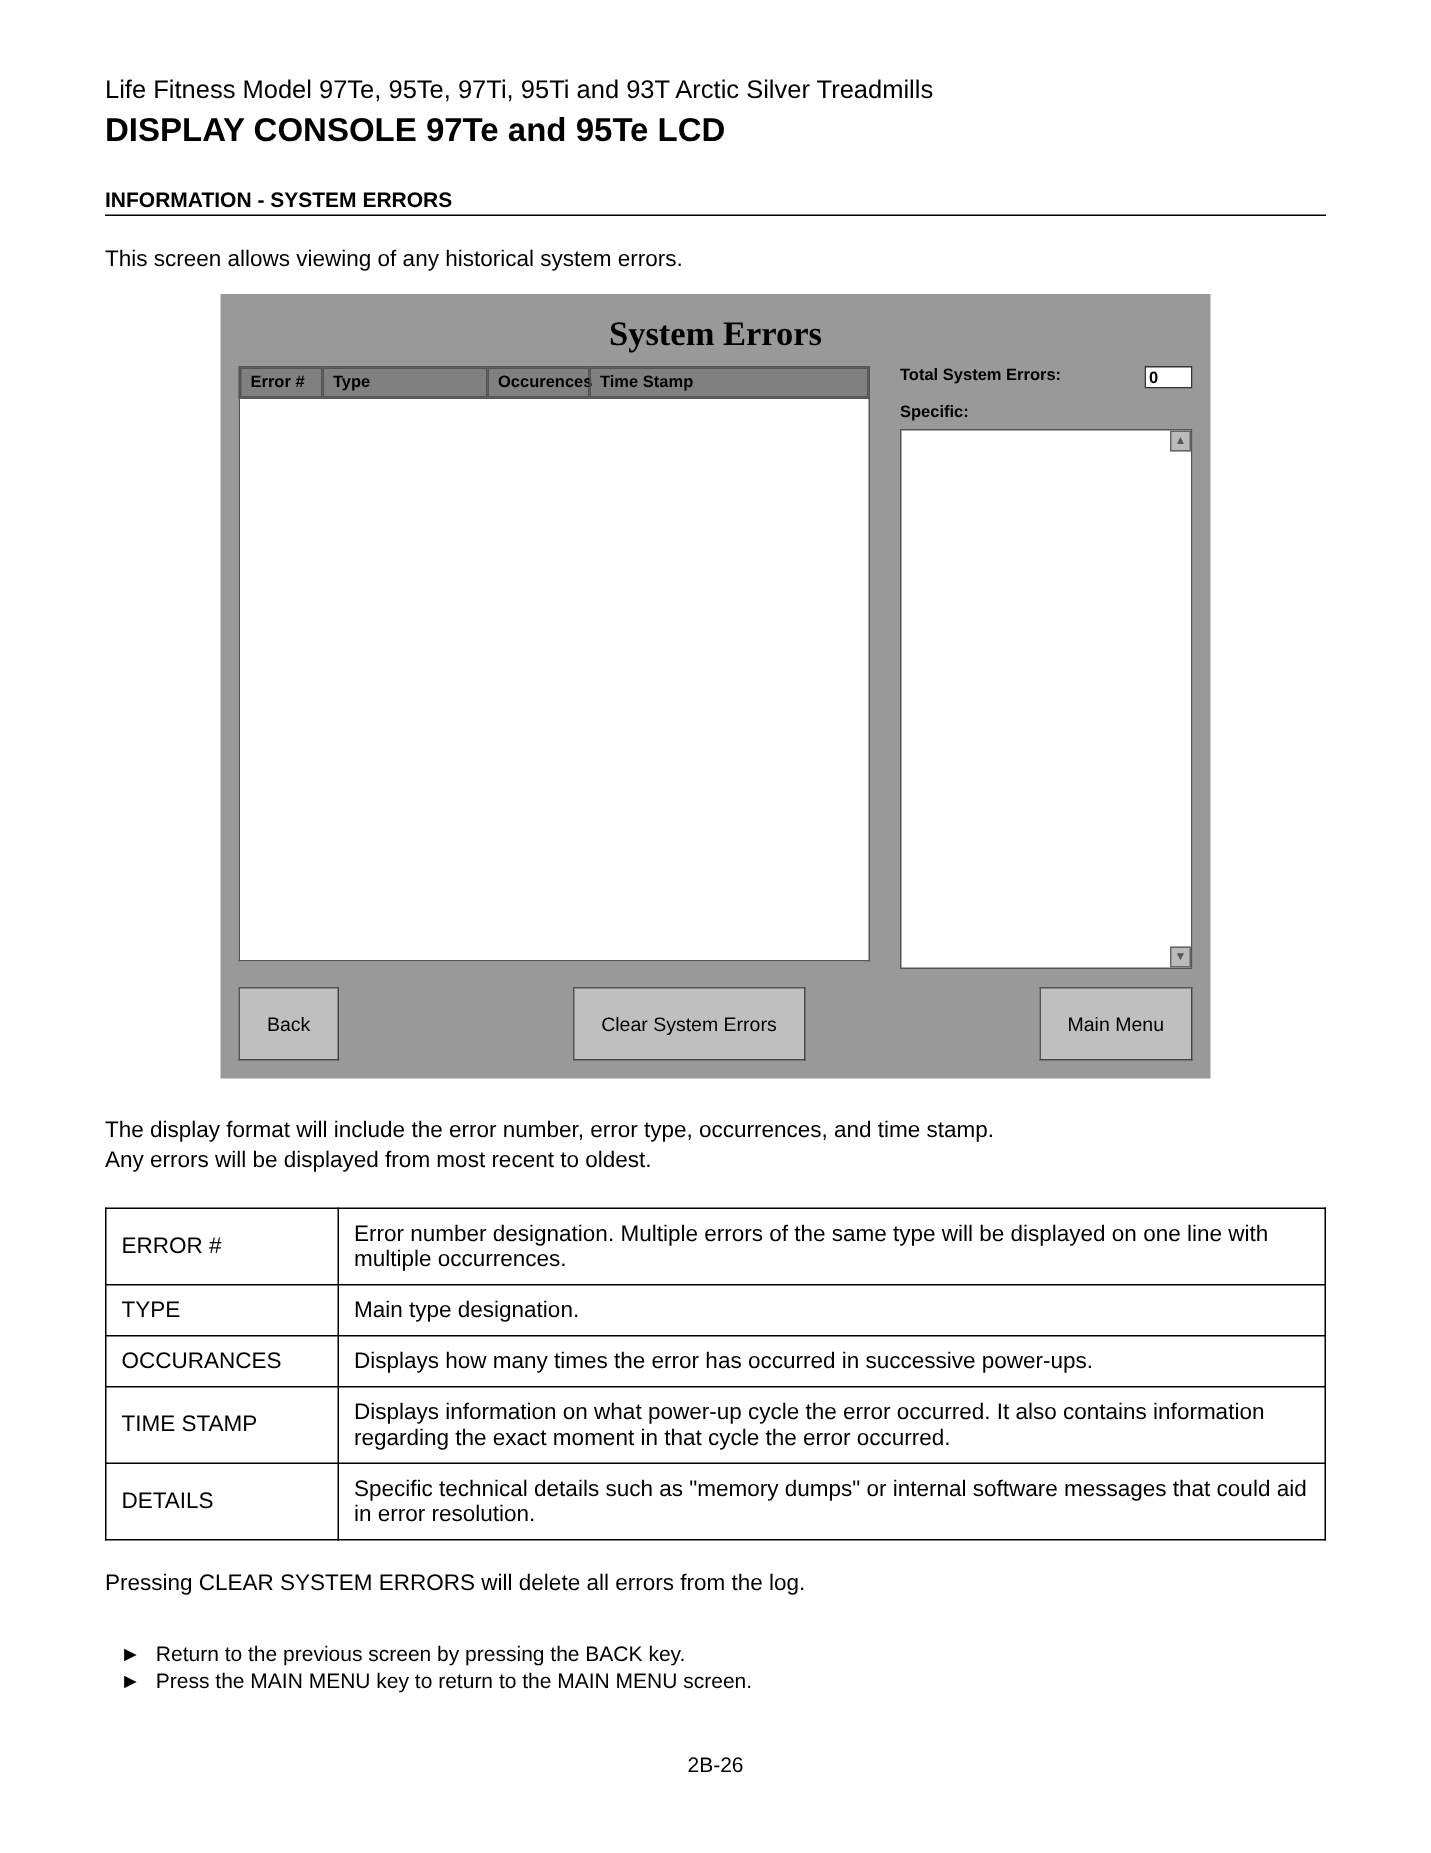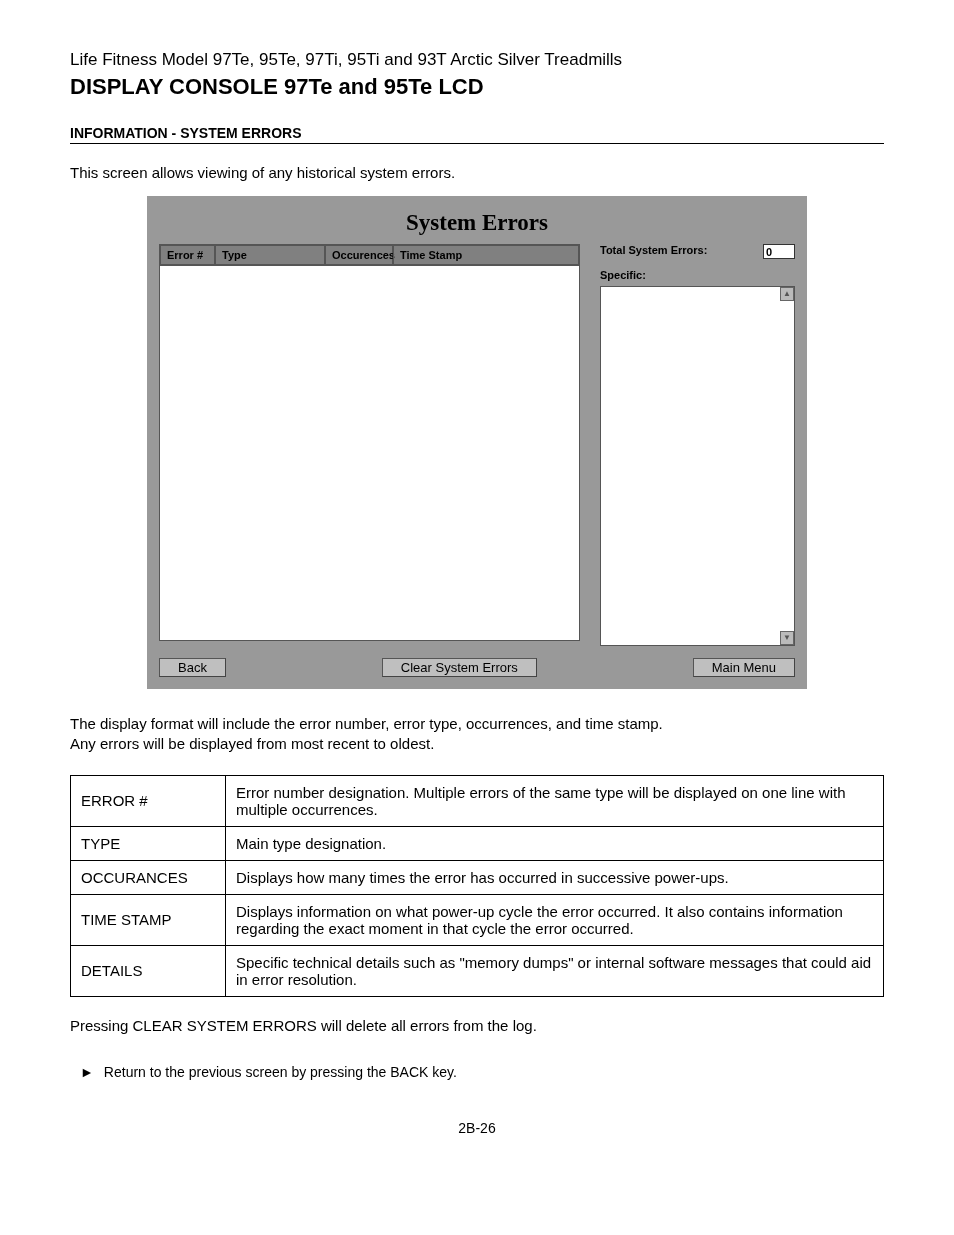--- a/index.html
+++ b/index.html
@@ -121,21 +121,21 @@
   .btn-row {
     display: flex;
     justify-content: space-between;
     margin-top: 12px;
   }
   .btn {
     background: #bfbfbf;
     border: 1px solid #555;
     border-right-color:#444;
     border-bottom-color:#444;
-    padding: 1px 18px;
+    padding: 16px 18px;
     font-size: 13px;
     color: #000;
     font-family: Arial, sans-serif;
     cursor: pointer;
   }
   .post-text {
     margin: 18px 0 20px 0;
     line-height: 1.35;
   }
   
@@ -235,15 +235,16 @@
         <td class="term">DETAILS</td>
         <td>Specific technical details such as "memory dumps" or internal software messages that could aid in error resolution.</td>
       </tr>
     </tbody>
 </table>
 
 <div class="note">Pressing CLEAR SYSTEM ERRORS will delete all errors from the log.</div>
 
 <div class="bullets" id="bullet-list">
     <div><span class="arrow">►</span>Return to the previous screen by pressing the BACK key.</div>
+    <div><span class="arrow">►</span>Press the MAIN MENU key to return to the MAIN MENU screen.</div>
   </div>
 
 <div class="page-num">2B-26</div>
 
 </body></html>

